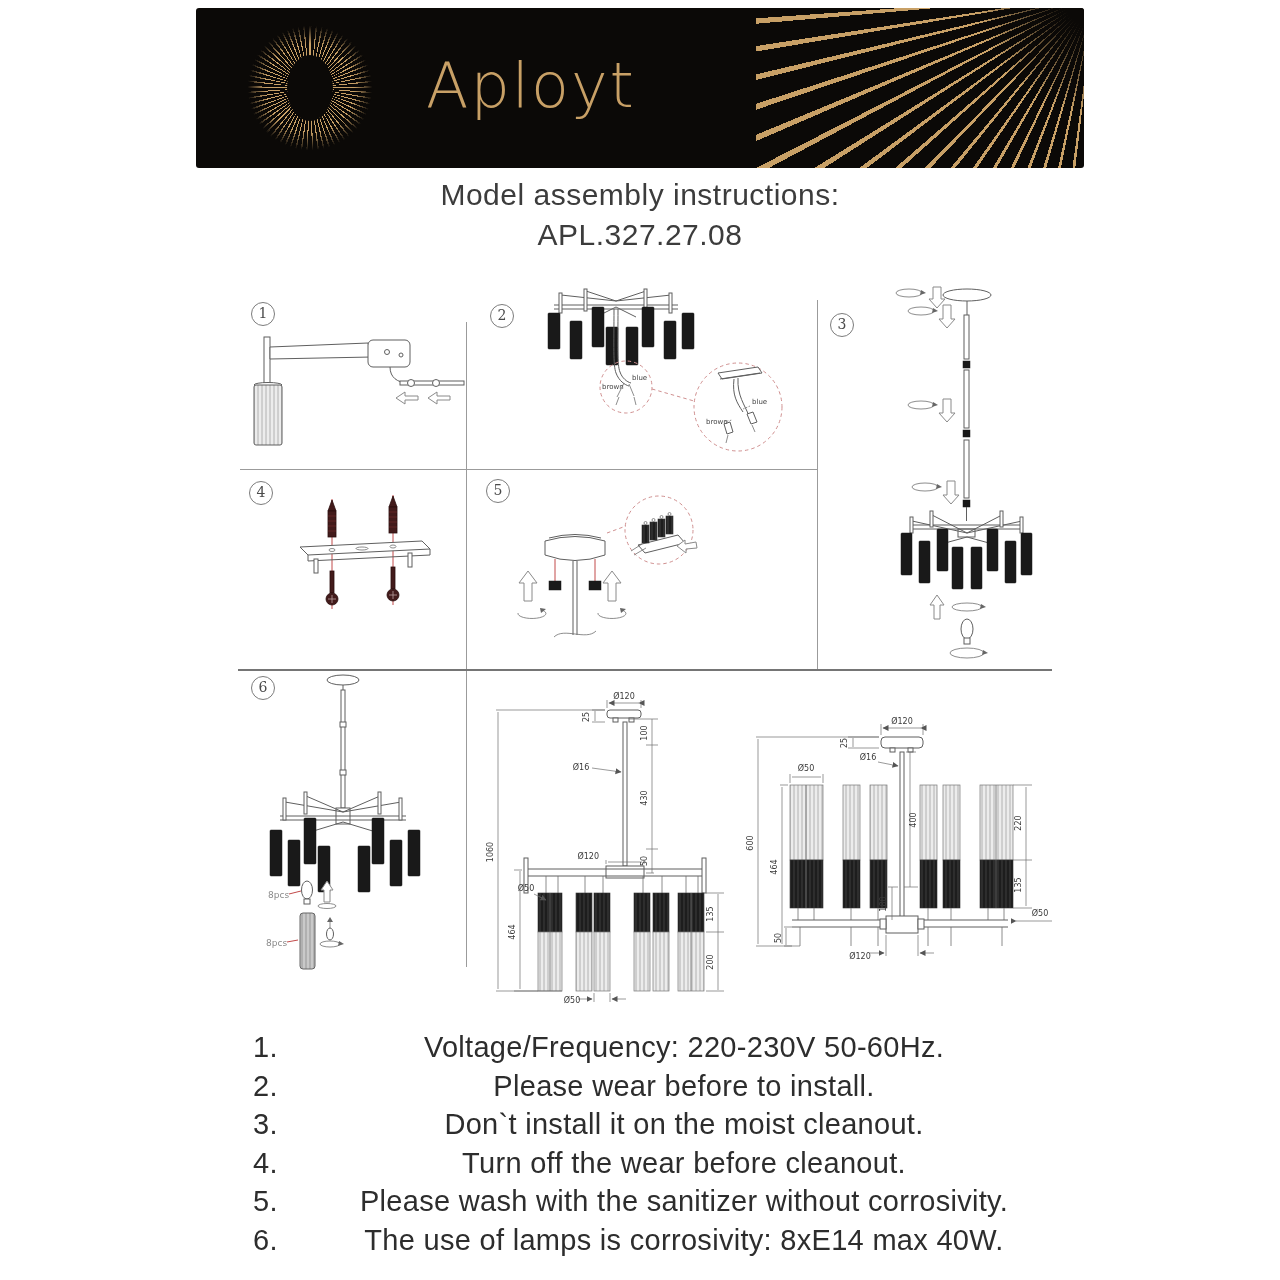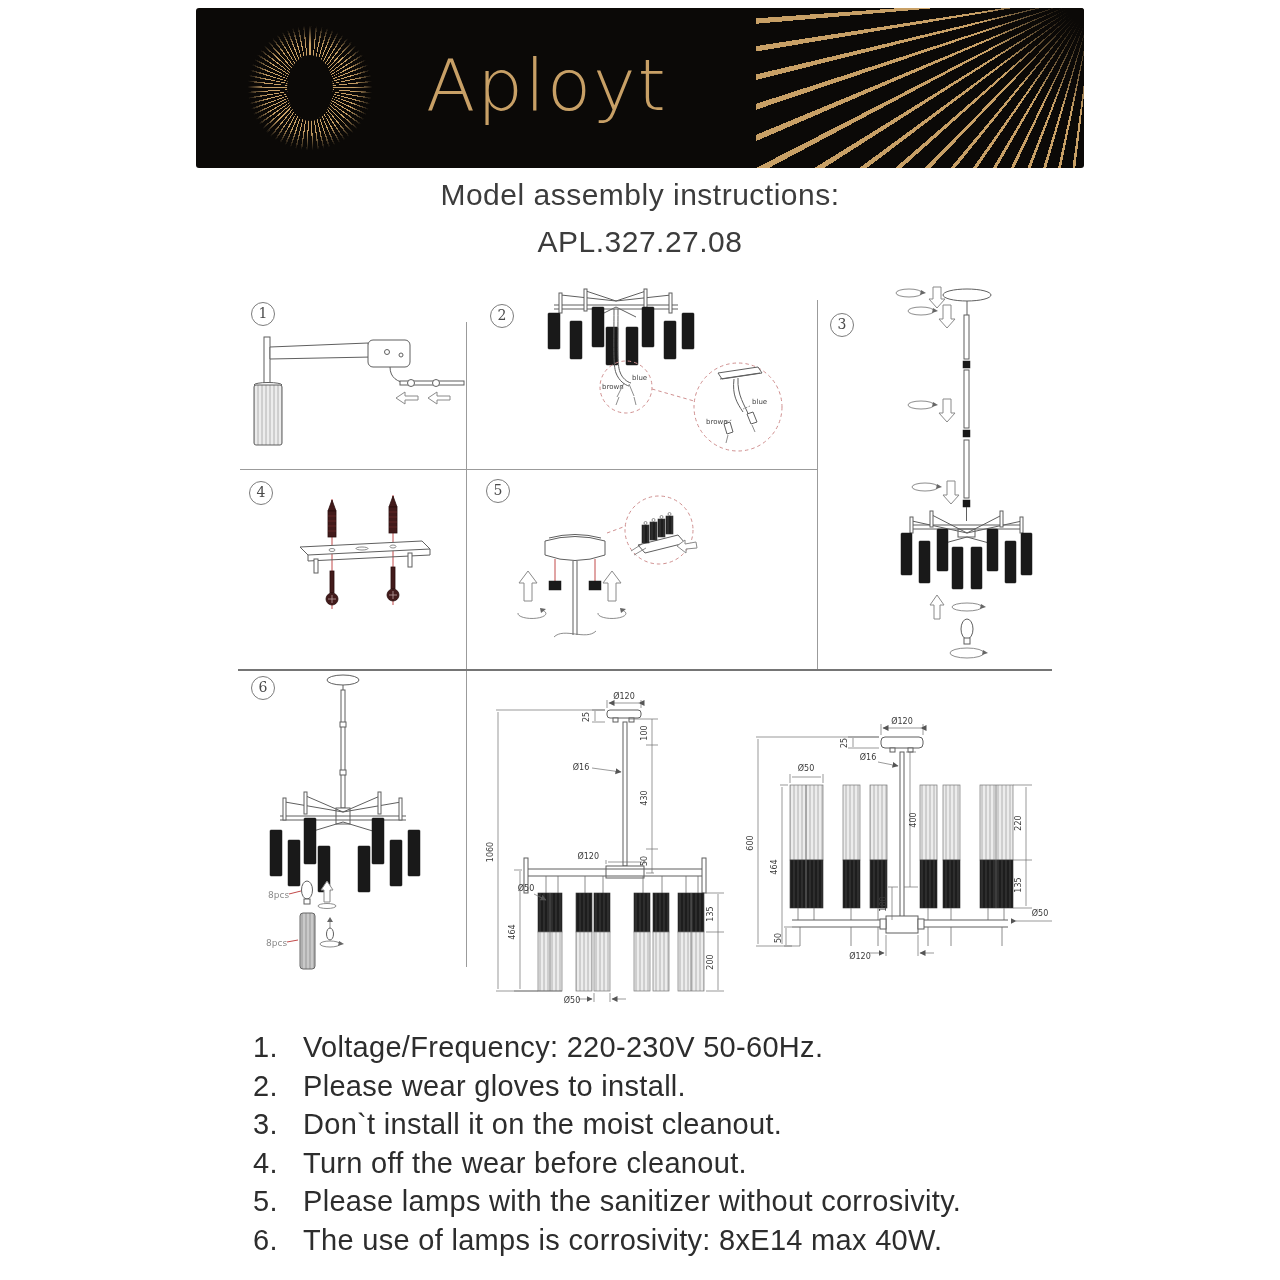--- a/index.html
+++ b/index.html
@@ -9,31 +9,31 @@
   
   .banner{position:absolute;left:196px;top:8px;width:888px;height:160px;background:#0b0907;
           border-radius:3px;overflow:hidden;}
   .starburst{position:absolute;left:38px;top:4px;width:152px;height:152px;border-radius:50%;
      background:
        radial-gradient(closest-side, rgba(11,9,7,0) 0 58%, #0b0907 82%),
        repeating-conic-gradient(from 0deg, #c8a066 0deg 1.4deg, rgba(11,9,7,0) 1.4deg 5.2deg);}
   .starcore{position:absolute;left:50%;top:50%;width:46px;height:66px;transform:translate(-50%,-50%);
             background:#0b0907;border-radius:50%;}
   .brand{position:absolute;left:230px;top:50%;transform:translateY(-54%);color:#c8a066;
-         font-size:72px;font-weight:300;letter-spacing:2px;font-family:"DejaVu Sans",sans-serif;}
+         font-size:62px;font-weight:300;letter-spacing:2px;font-family:"DejaVu Sans",sans-serif;}
   .rays{position:absolute;right:-12px;top:-14px;width:340px;height:188px;
      background:
        radial-gradient(circle at 100% 0%, #0b0907 0 34px, rgba(11,9,7,0) 120px),
        repeating-conic-gradient(from 150deg at 100% 0%, #c8a066 0deg 0.9deg, rgba(11,9,7,0) 0.9deg 4.6deg);}
 
   
   .title{position:absolute;left:0;width:100%;text-align:center;color:#3c3c3c;
          font-size:30px;letter-spacing:0.5px;}
   .title.l1{top:178px;}
-  .title.l2{top:225px;}
+  .title.l2{top:218px;}
 
   
   .vline,.hline{position:absolute;background:#9b9b9b;}
   .hline.dark{background:#757575;}
 
   
   .badge{position:absolute;width:22px;height:22px;border:1px solid #7c7c7c;border-radius:50%;
          color:#4a4a4a;font-family:"DejaVu Serif",serif;font-size:14px;line-height:21px;
          text-align:center;background:#fff;}
 
@@ -51,21 +51,21 @@
   svg .dim{stroke:#6f6f6f;fill:none;stroke-width:0.7;}
   svg text{font-family:"DejaVu Sans",sans-serif;fill:#3a3a3a;}
   svg .dt{font-size:8px;}
   svg .lt{font-size:7px;fill:#444;}
   svg .qt{font-size:9px;fill:#8a8a8a;}
 
   
   .instr{position:absolute;left:253px;top:1028px;width:812px;color:#2d2d2d;}
   .irow{display:flex;font-size:29px;line-height:38.6px;letter-spacing:0.3px;}
   .irow .num{width:50px;flex:0 0 50px;}
-  .irow .txt{flex:1;}
+  .irow .txt{flex:1;text-align:center;}
 </style>
 </head>
 <body>
 
 <svg style="position:absolute;width:0;height:0" aria-hidden="true">
   <defs>
     <pattern id="ribL" width="4" height="6" patternUnits="userSpaceOnUse">
       <rect width="4" height="6" fill="#ececec"></rect>
         <line x1="2" y1="0" x2="2" y2="6" stroke="#9f9f9f" stroke-width="0.8"></line>
     </pattern>
@@ -467,33 +467,33 @@
     <text class="dt" x="41" y="248" text-anchor="middle" transform="rotate(-90 41 248)">50</text>
   </svg>
 
   <div class="instr">
     <div class="irow">
       <span class="num">1.</span>
       <span class="txt">Voltage/Frequency: 220-230V 50-60Hz.</span>
     </div>
     <div class="irow">
       <span class="num">2.</span>
-      <span class="txt">Please wear gloves to install.</span>
+      <span class="txt">Please wear before to install.</span>
     </div>
     <div class="irow">
       <span class="num">3.</span>
       <span class="txt">Don`t install it on the moist cleanout.</span>
     </div>
     <div class="irow">
       <span class="num">4.</span>
       <span class="txt">Turn off the wear before cleanout.</span>
     </div>
     <div class="irow">
       <span class="num">5.</span>
-      <span class="txt">Please lamps with the sanitizer without corrosivity.</span>
+      <span class="txt">Please wash with the sanitizer without corrosivity.</span>
     </div>
     <div class="irow">
       <span class="num">6.</span>
       <span class="txt">The use of lamps is corrosivity: 8xE14 max 40W.</span>
     </div>
   </div>
 
 </div>
 
 </body></html>

